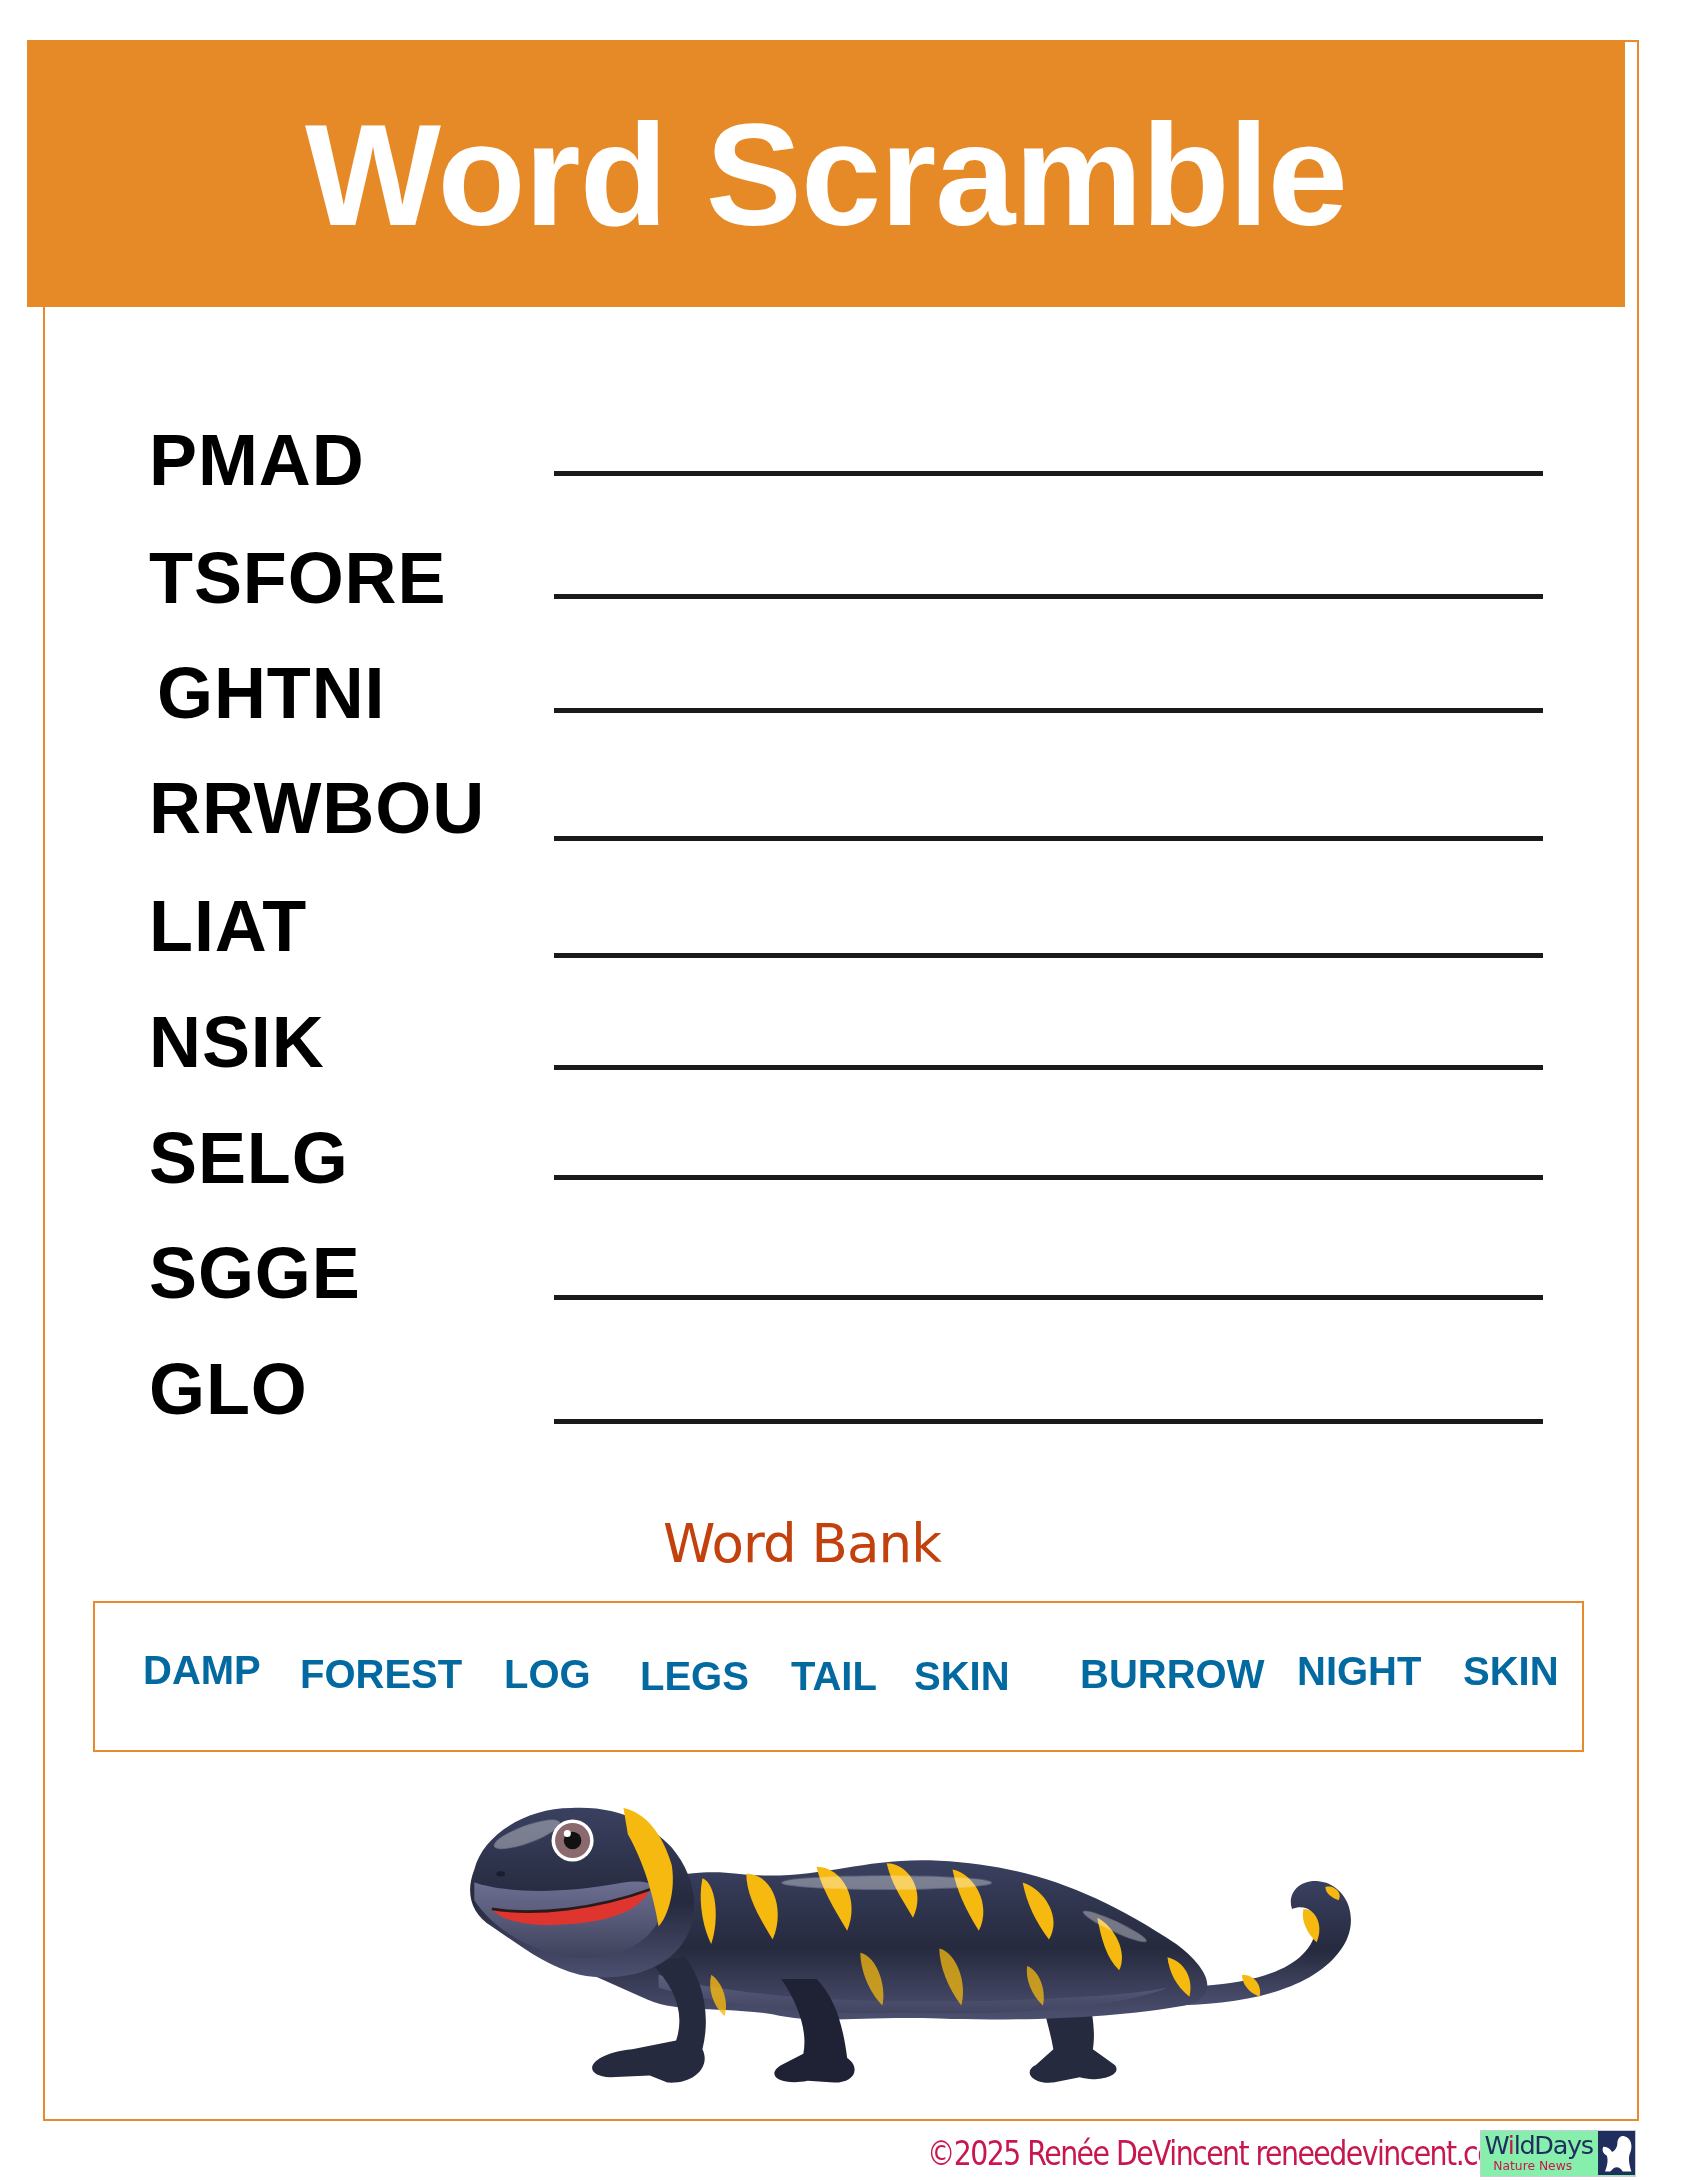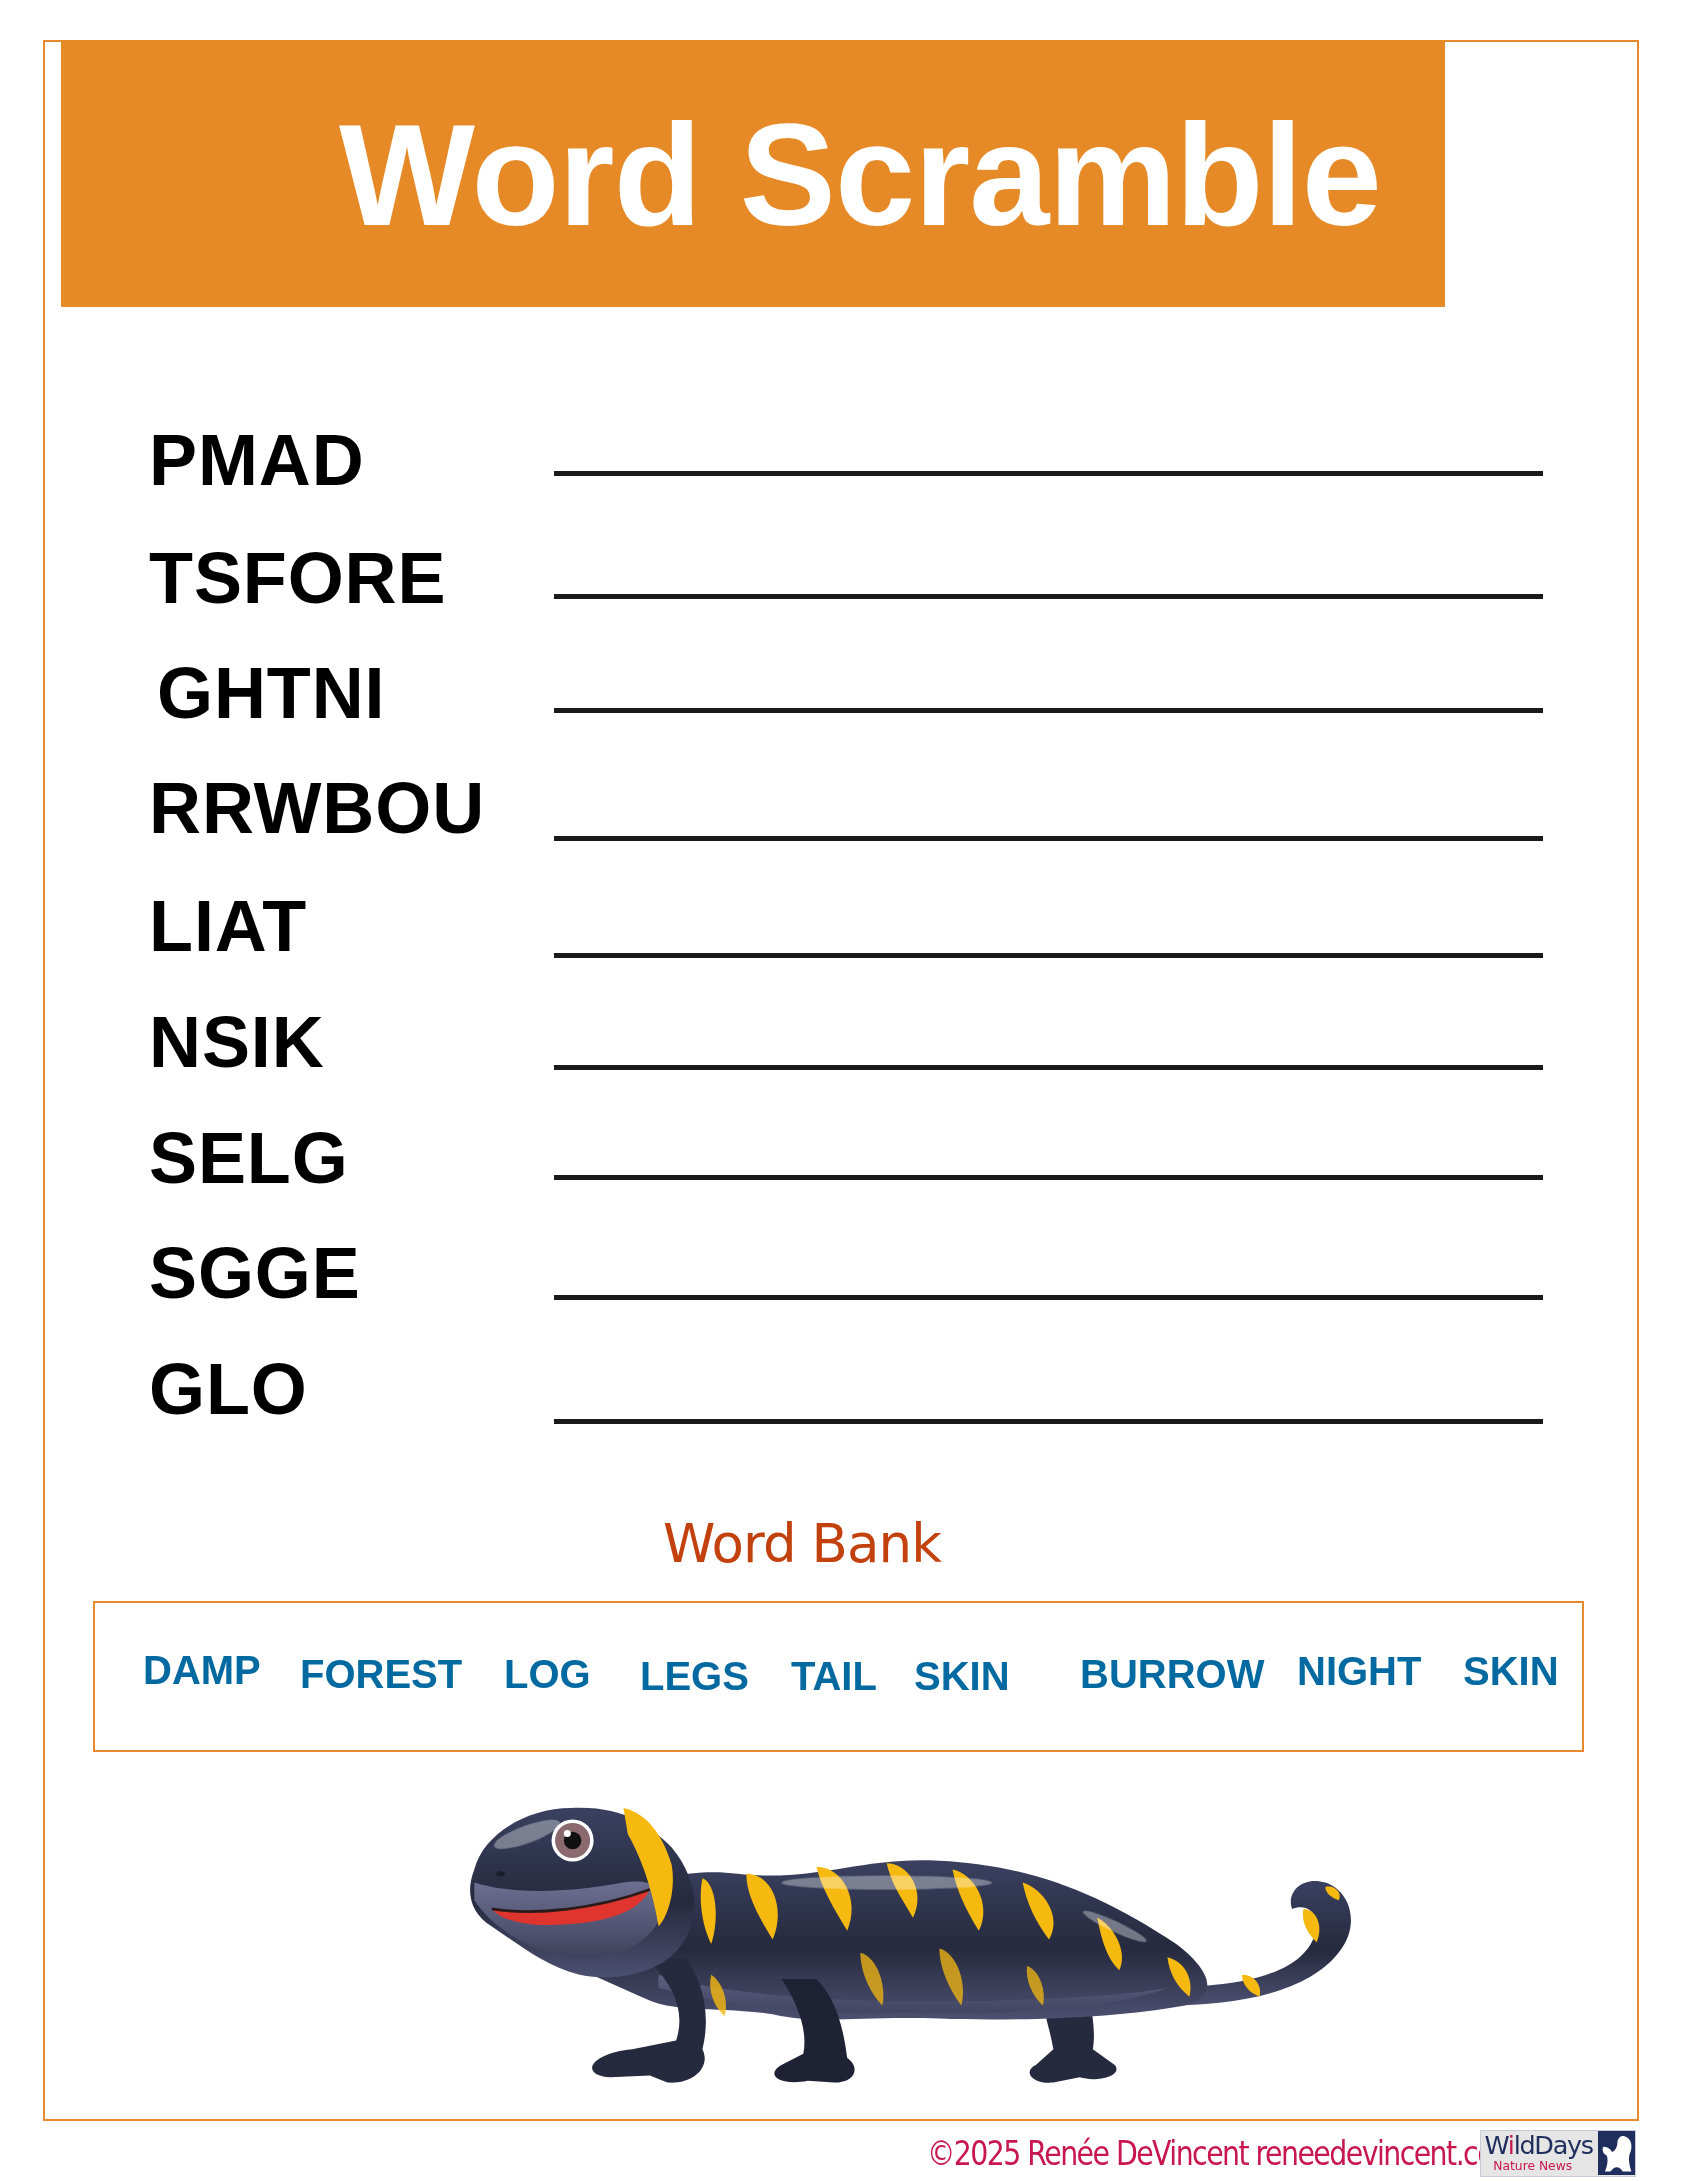--- a/index.html
+++ b/index.html
@@ -1,27 +1,27 @@
 <!DOCTYPE html>
 <html style="font-size:14px"><head>
 <meta charset="utf-8">
 <style>
   html, body { margin:0; padding:0; background:#ffffff; }
   body { width:1685px; height:2181px; position:relative; overflow:hidden; font-family:"Liberation Sans", sans-serif; }
   .frame { position:absolute; left:43px; top:40px; width:1592px; height:2077px; border:2.6px solid #E68A2B; box-sizing:content-box; }
-  .header { position:absolute; left:61px; top:40px; width:1384px; height:267px; background:#E68A28; }
+  .header { position:absolute; left:27px; top:40px; width:1598px; height:267px; background:#E68A28; }
   .title { position:absolute; left:0; top:0; width:1598px; height:267px; display:flex; align-items:center; justify-content:center; color:#ffffff; font-weight:bold; font-size:144px; letter-spacing:-0.9px; padding-top:5.3px; box-sizing:border-box; }
   .scr-word { position:absolute; left:149px; font-weight:bold; font-size:72px; color:#000; line-height:1; letter-spacing:0.9px; }
   .answer-line { position:absolute; left:554px; width:989px; height:5.3px; background:#1a1a1a; }
   .bank-title { position:absolute; left:663px; top:1517px; font-size:53px; color:#c2410c; line-height:1; font-family:"DejaVu Sans", sans-serif; letter-spacing:-0.9px; }
   .bank-box { position:absolute; left:93px; top:1601px; width:1487px; height:147px; border:2.6px solid #E68A2B; }
   .bank-word { position:absolute; font-weight:bold; font-size:40px; color:#0369a1; line-height:1; }
   .salamander { position:absolute; left:448px; top:1786px; width:930px; height:316px; }
   .footer-text { position:absolute; left:927px; top:2137px; font-size:33px; color:#C8174F; line-height:1; font-family:"DejaVu Sans", sans-serif; letter-spacing:-1.8px; transform:scaleX(0.86); transform-origin:left top; white-space:nowrap; }
-  .logo { position:absolute; left:1480px; top:2130px; width:156px; height:47px; border:1.8px solid #c9ccd6; background:#e5e5e5; box-sizing:border-box; }
+  .logo { position:absolute; left:1480px; top:2130px; width:156px; height:47px; border:1.8px solid #c9ccd6; background:#86efac; box-sizing:border-box; }
   .logo-brand { position:absolute; left:3.5px; top:1.8px; font-size:25.5px; color:#1F2E5C; font-family:"DejaVu Sans", sans-serif; letter-spacing:-1.3px; line-height:1; }
   .logo-brand .dot-i { color:#C8174F; }
   .logo-sub { position:absolute; left:12.3px; top:29px; font-size:12.3px; color:#C8174F; font-family:"DejaVu Sans", sans-serif; line-height:1; }
   .logo-badge { position:absolute; right:0; top:0; width:37px; height:44px; background:#1F2E5C; }
 </style>
 </head>
 <body>
 
 <div class="frame"></div>
 

